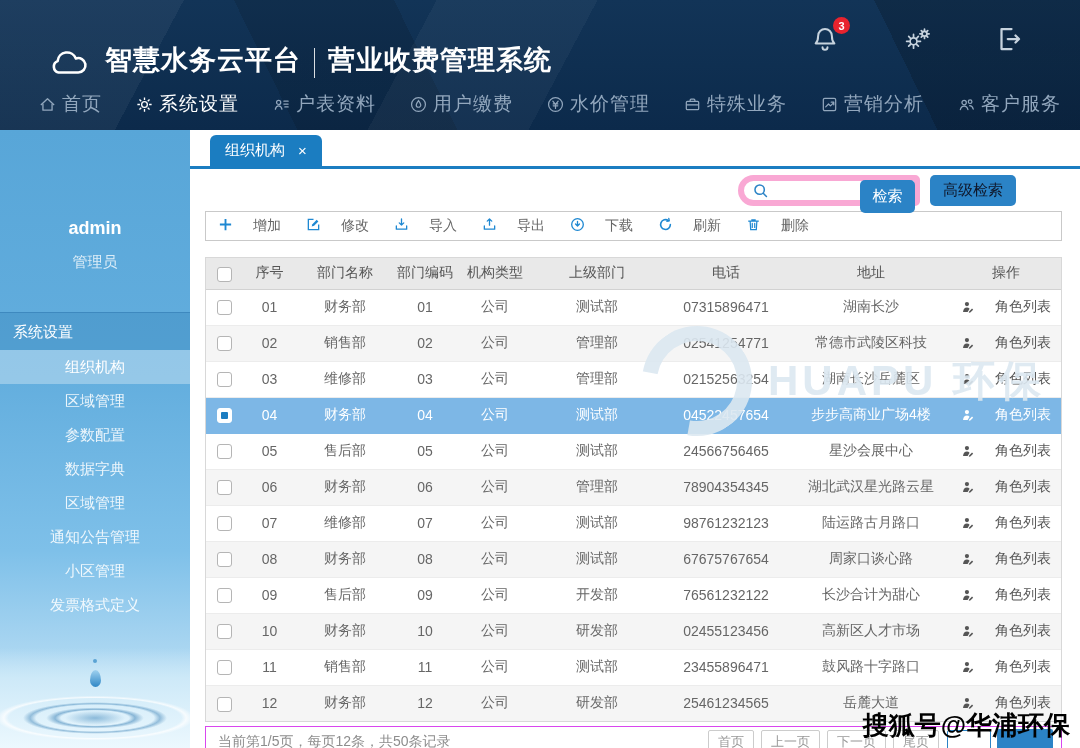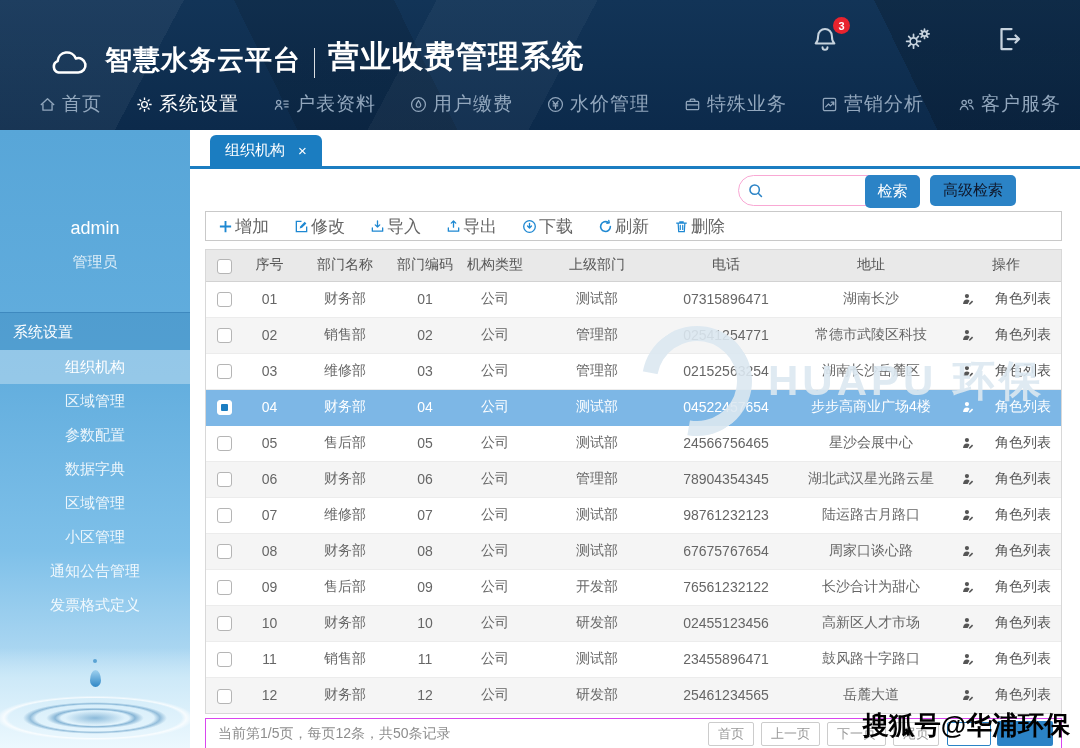--- a/index.html
+++ b/index.html
@@ -9,37 +9,37 @@
   
   .header{height:130px;color:#fff;position:relative;
     background:
       linear-gradient(118deg, rgba(255,255,255,.05) 0 16%, transparent 16% 38%, rgba(255,255,255,.04) 38% 52%, transparent 52%),
       linear-gradient(244deg, rgba(0,0,0,.18) 0 18%, transparent 18% 60%, rgba(0,0,0,.12) 60% 74%, transparent 74%),
       linear-gradient(180deg,#123457,#0c2a4b);}
   .logo-row{height:78px;display:flex;align-items:flex-end;padding-left:46px;position:relative}
   .brand-ic svg{width:46px;height:32px;display:block;color:#fff}
   .brand-title{font-size:27px;font-weight:bold;margin-left:13px;letter-spacing:1px}
   .brand-sep{width:1px;height:30px;background:rgba(255,255,255,.85);margin:0 13px}
-  .brand-sub{font-size:31px;font-weight:bold;letter-spacing:1px}
+  .brand-sub{font-size:27px;font-weight:bold;letter-spacing:1px}
   .header-actions{position:absolute;right:56px;top:0;height:78px;display:flex;align-items:center;gap:62px;color:#c7d3de}
   .hd-ic{cursor:pointer}
   .hd-ic svg{width:30px;height:30px;display:block}
   .bell-wrap{position:relative}
   .badge{position:absolute;top:-7px;right:-10px;min-width:17px;height:17px;border-radius:9px;background:#e8232e;color:#fff;font-size:11px;font-weight:bold;display:flex;align-items:center;justify-content:center;padding:0 3px}
   .nav-row{height:52px;display:flex;align-items:center;padding-left:38px;gap:33px}
   .nav-item{display:flex;align-items:center;gap:5px;font-size:19px;color:#92a7bd;cursor:pointer;letter-spacing:1px;white-space:nowrap}
   .nav-item.active{color:#fff}
   .nav-ic svg{width:19px;height:19px;display:block}
 
   
   .main{display:flex;height:618px}
   .sidebar{width:190px;flex:none;position:relative;color:#fff;
     background:linear-gradient(180deg,#58a6d8 0%,#63aede 40%,#7ec0e9 68%,#b4dbf3 88%,#dcf0fb 100%)}
   .user-block{padding-top:88px;text-align:center}
-  .user-name{font-size:18px;font-weight:normal}
+  .user-name{font-size:18px;font-weight:bold}
   .user-role{margin-top:14px;font-size:15px;color:rgba(255,255,255,.78)}
   .menu-section{margin-top:40px;height:38px;line-height:38px;padding-left:13px;font-size:15px;background:rgba(38,118,175,.28);border-top:1px solid rgba(30,100,160,.35)}
   .menu{list-style:none}
   .menu-item{height:34px;line-height:34px;text-align:center;font-size:15px;color:rgba(255,255,255,.87);cursor:pointer}
   .menu-item.active{background:rgba(255,255,255,.32);color:#fff}
   .water{position:absolute;left:0;bottom:0;width:100%;height:100px;pointer-events:none;
     background:
       radial-gradient(ellipse 160px 36px at 50% 70%, transparent 54%, rgba(255,255,255,.75) 57%, transparent 62%),
       radial-gradient(ellipse 118px 26px at 50% 70%, transparent 50%, rgba(52,124,178,.45) 55%, transparent 61%),
       radial-gradient(ellipse 74px 16px at 50% 70%, transparent 46%, rgba(52,124,178,.5) 54%, transparent 66%),
@@ -50,33 +50,33 @@
 
   .content{flex:1;position:relative;background:#fff;padding:0 18px 0 15px}
 
   
   .tabstrip{height:39px;border-bottom:3px solid #1b7dc1;display:flex;align-items:flex-end;margin:0 -18px 0 -15px;padding-left:20px}
   .tab{height:31px;background:#1b7dc1;color:#fff;border-radius:6px 6px 0 0;display:flex;align-items:center;gap:13px;padding:0 15px;font-size:15px;cursor:pointer}
   .tab-close{font-size:15px;line-height:1;cursor:pointer}
 
   
   .search-row{height:42px;display:flex;align-items:center;justify-content:flex-end;padding-right:46px;gap:10px}
-  .search-pill{position:relative;width:182px;height:31px;border:1px solid #f9a8d4;border-radius:16px 5px 5px 16px;background:#fff;display:flex;align-items:center;padding:0 58px 0 8px}
+  .search-pill{position:relative;width:182px;height:31px;border:6px solid #f9a8d4;border-radius:16px 5px 5px 16px;background:#fff;display:flex;align-items:center;padding:0 58px 0 8px}
   .search-pill svg{width:17px;height:17px;flex:none}
   .search-input{border:none;outline:none;flex:1;height:100%;font-size:14px;min-width:0;background:transparent}
   .btn-search{position:absolute;right:-1px;top:-1px;height:33px;width:55px;background:#2b83c6;color:#fff;border:none;border-radius:5px;font-size:15px;cursor:pointer}
   .btn-adv{height:31px;padding:0 13px;background:#2b83c6;color:#0f172a;border:none;border-radius:5px;font-size:15px;cursor:pointer}
 
   
   .toolbar{height:30px;border:1px solid #c9c9c9;display:flex;align-items:center;padding-left:12px;gap:25px}
-  .tool-btn{display:flex;align-items:center;gap:2px;font-size:17px;color:#666;cursor:pointer;white-space:nowrap}
+  .tool-btn{display:flex;align-items:flex-start;gap:20px;font-size:14px;color:#666;cursor:pointer;white-space:nowrap}
   .tool-btn svg{width:15px;height:15px;color:#1e88d2;display:block}
 
   
-  .table-wrap{margin-top:8px;border:1px solid #d8d8d8}
+  .table-wrap{margin-top:16px;border:1px solid #d8d8d8}
   table{width:100%;border-collapse:collapse;table-layout:fixed}
   thead th{height:31px;background:#e9e9e9;font-size:14px;color:#555;font-weight:normal;border-bottom:1px solid #d2d2d2;text-align:center}
   tbody td{height:36px;text-align:center;font-size:14px;color:#666;border-bottom:1px solid #ececec;overflow:hidden;white-space:nowrap}
   tbody tr:last-child td{border-bottom:none}
   tr.even td{background:#f5f5f5}
   tr.selected td{background:#7db7e6;color:#fff;border-bottom-color:#7db7e6}
   .cb{display:inline-block;width:15px;height:15px;border:1px solid #b5b5b5;border-radius:3px;background:#fff;vertical-align:middle;cursor:pointer;position:relative}
   .cb.checked{border-color:#fff}
   .cb.checked::after{content:'';position:absolute;left:3px;top:3px;width:7px;height:7px;background:#1b7dc1;border-radius:1px}
   .role-link{display:inline-flex;align-items:center;gap:20px;color:#555;cursor:pointer}
@@ -218,22 +218,22 @@
       <div class="user-name">admin</div>
       <div class="user-role">管理员</div>
     </div>
     <div class="menu-section">系统设置</div>
     <ul class="menu">
         <li class="menu-item active">组织机构</li>
         <li class="menu-item">区域管理</li>
         <li class="menu-item">参数配置</li>
         <li class="menu-item">数据字典</li>
         <li class="menu-item">区域管理</li>
+        <li class="menu-item">通知公告管理</li>
         <li class="menu-item">小区管理</li>
-        <li class="menu-item">通知公告管理</li>
         <li class="menu-item">发票格式定义</li>
       </ul>
     <div class="water">
         <span class="droplet"></span>
       </div>
   </div>
 
   <div class="content">
     <div class="tabstrip">
       <div class="tab">

